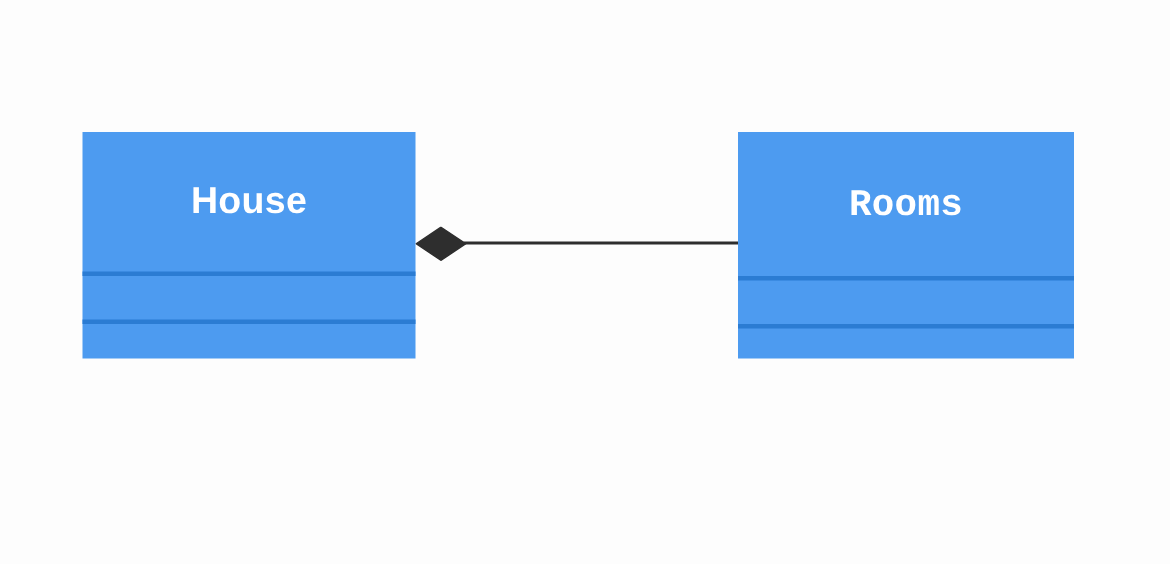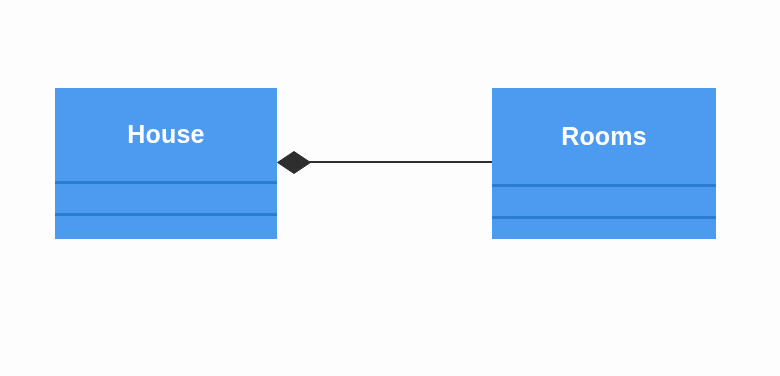--- a/index.html
+++ b/index.html
@@ -44,20 +44,21 @@
 
   .class-name-compartment {
     height: 93px;
     display: flex;
     align-items: center;
     justify-content: center;
     box-sizing: border-box;
   }
   .uml-class.rooms .class-name-compartment {
     height: 96px;
+    font-family: Liberation Mono, monospace;
   }
   .class-name {
     color: #ffffff;
     font-size: 25px;
     font-weight: bold;
     letter-spacing: 0.2px;
     line-height: 1;
     white-space: nowrap;
   }
 

